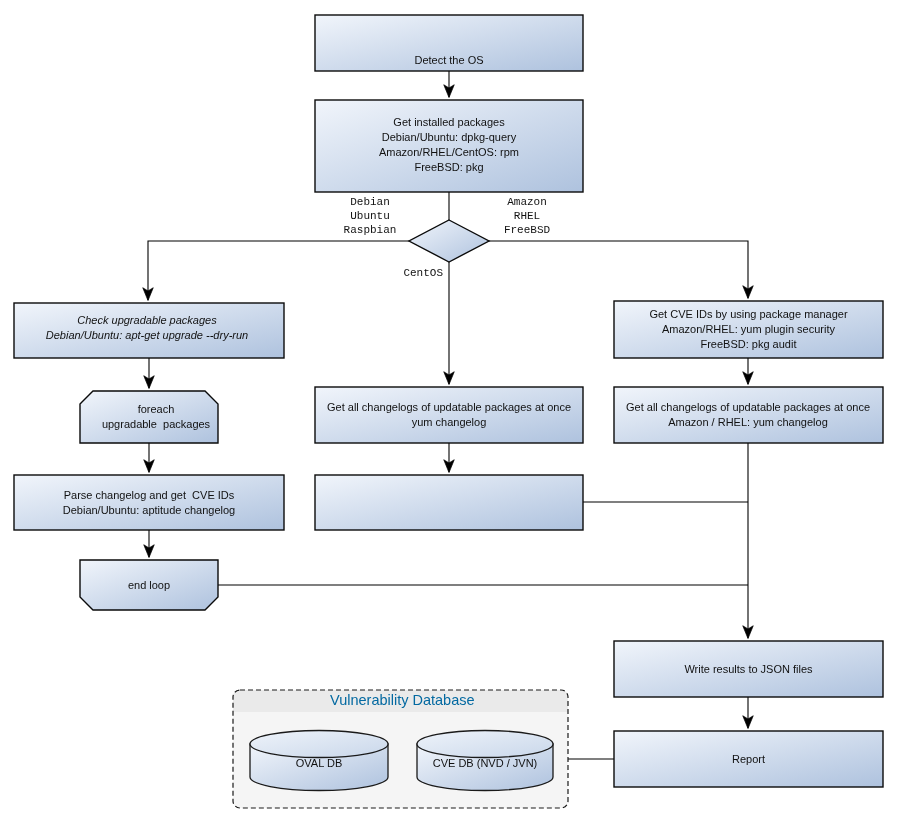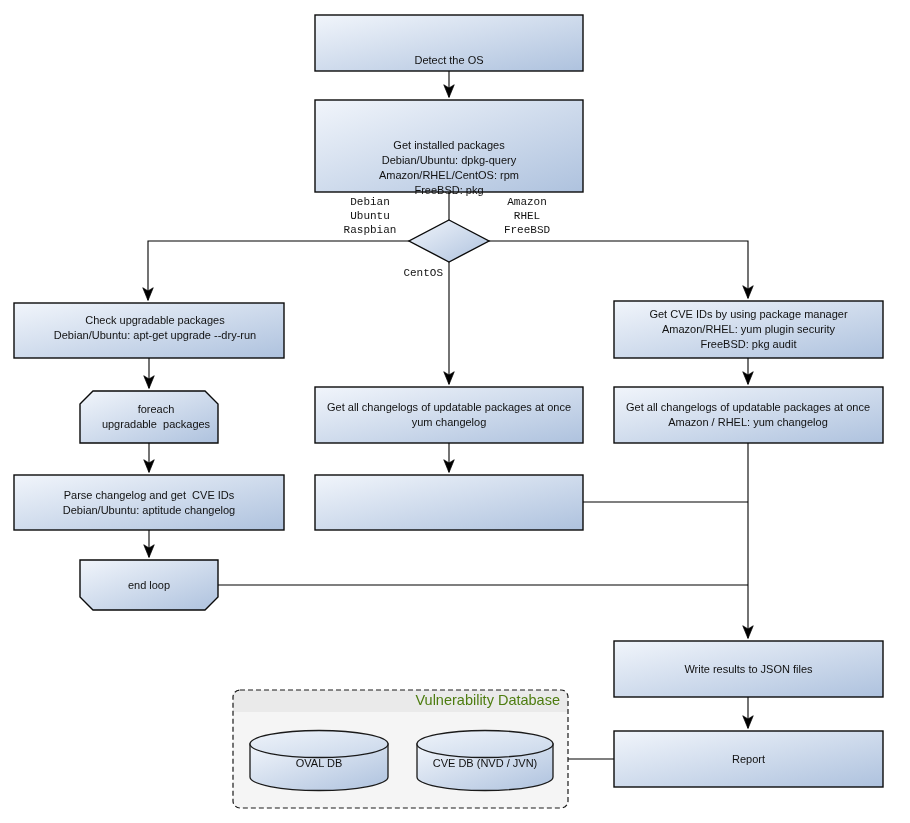--- a/index.html
+++ b/index.html
@@ -31,22 +31,21 @@
     line-height: 14px;
     text-align: center;
     white-space: pre-wrap;
     color: #111111;
     font-family: Liberation Mono, monospace;
   }
   .branch-label.right-align { text-align: right; }
   .vdb-title {
     position: absolute;
     font-size: 14.5px;
-    text-align: right;
-    color: #4d7c0f;
+    color: #0369a1;
     white-space: nowrap;
   }
 </style>
 </head>
 <body>
 
 <div id="canvas">
 
   <svg id="shapes" width="910" height="823" viewBox="0 0 910 823">
     <defs>
@@ -105,34 +104,34 @@
       <rect x="614" y="387" width="269" height="56"></rect>
       <rect x="614" y="641" width="269" height="56"></rect>
       <rect x="614" y="731" width="269" height="56"></rect>
       <polygon points="449,220 489,241 449,262 409,241"></polygon>
       <polygon points="80,404 93,391 205,391 218,404 218,443 80,443"></polygon>
       <polygon points="80,560 218,560 218,597 205,610 93,610 80,597"></polygon>
     </g>
   </svg>
 
   <div class="node-label" style="left:315px; top:15px;  width:268px; height:56px;margin-top:17px;">Detect the OS</div>
-  <div class="node-label" style="left:315px; top:108px; width:268px; height:120px;">Get installed packages
+  <div class="node-label" style="left:315px; top:85px; width:268px; height:120px;">Get installed packages
 Debian/Ubuntu: dpkg-query
 Amazon/RHEL/CentOS: rpm
 FreeBSD: pkg</div>
 
   <div class="branch-label" style="left:320px; top:195px; width:100px;">Debian
 Ubuntu
 Raspbian</div>
   <div class="branch-label" style="left:477px; top:195px; width:100px;">Amazon
 RHEL
 FreeBSD</div>
   <div class="branch-label right-align" style="left:363px; top:266px; width:80px;">CentOS</div>
 
-  <div class="node-label" style="left:20px;  top:303px; width:270px; height:49px;">Check upgradable packages
+  <div class="node-label" style="left:12px;  top:303px; width:270px; height:49px;font-style:italic;">Check upgradable packages
 Debian/Ubuntu: apt-get upgrade --dry-run</div>
   <div class="node-label" style="left:80px;  top:391px; width:152px; height:52px;">foreach
 upgradable  packages</div>
   <div class="node-label" style="left:14px;  top:475px; width:270px; height:55px;">Parse changelog and get  CVE IDs
 Debian/Ubuntu: aptitude changelog</div>
   <div class="node-label" style="left:80px;  top:560px; width:138px; height:50px;">end loop</div>
 
   <div class="node-label" style="left:299px; top:387px; width:300px; height:56px;">Get all changelogs of updatable packages at once
 yum changelog</div>
 

